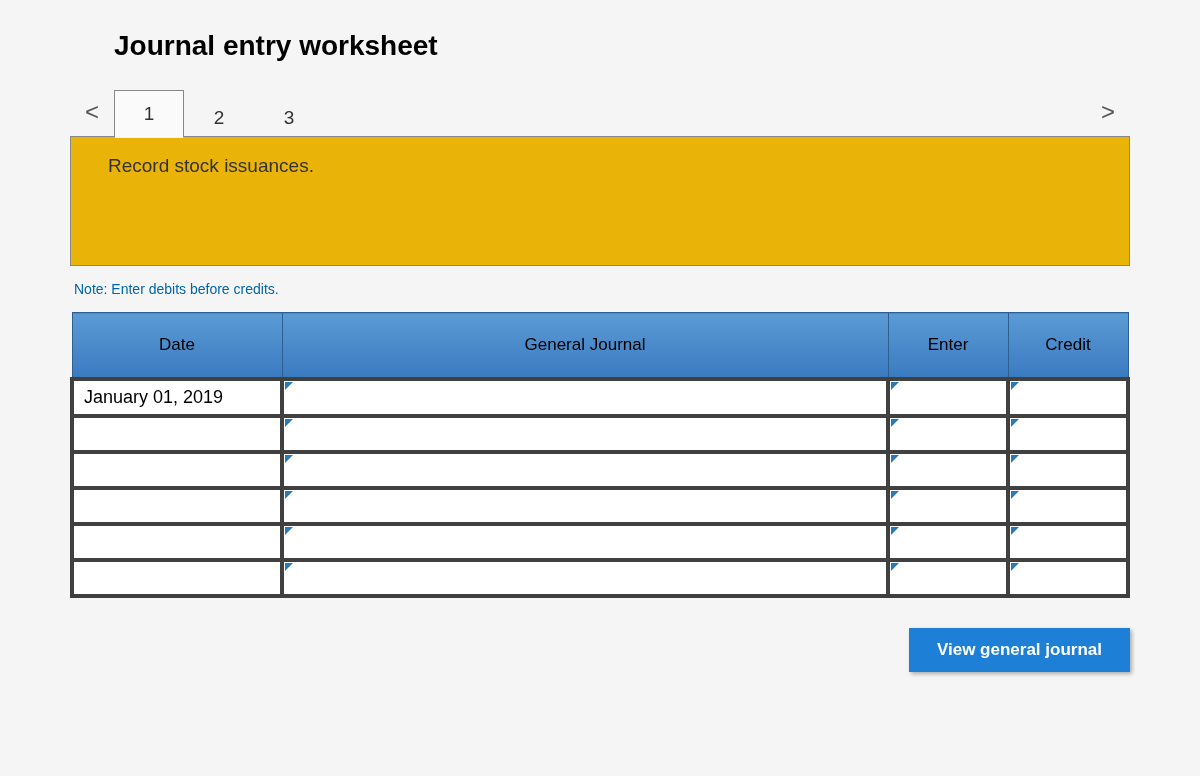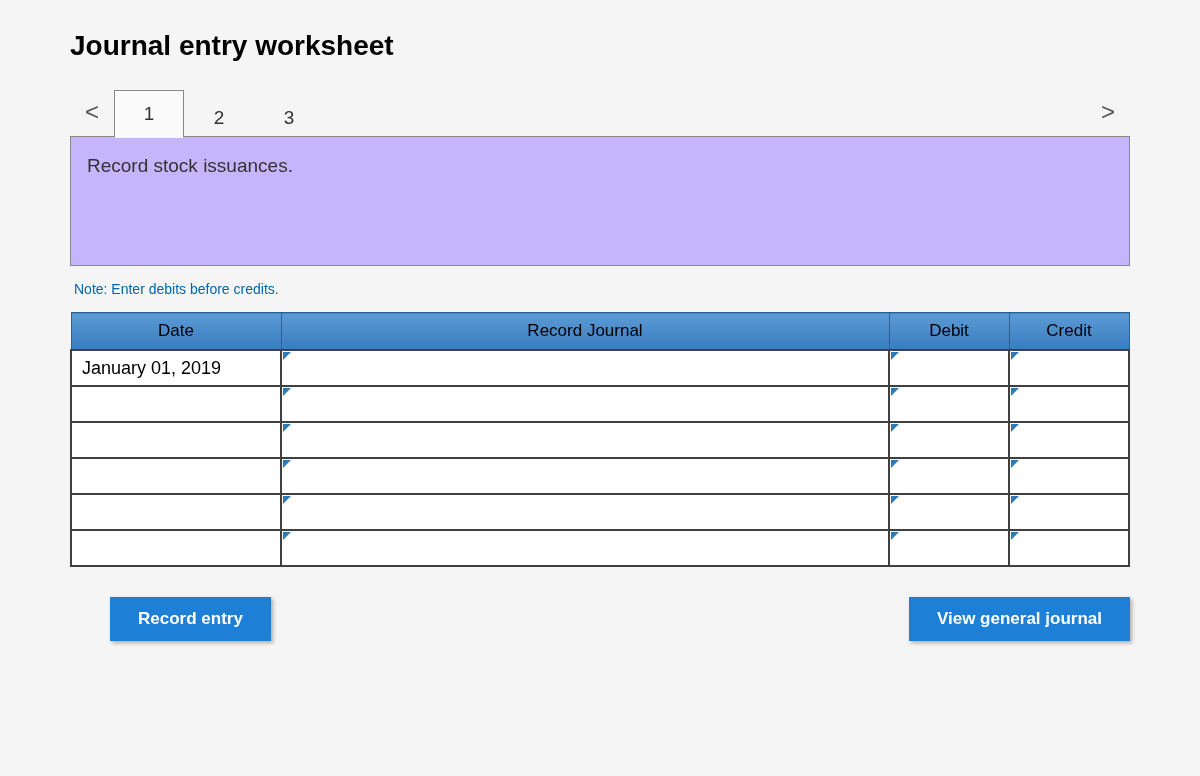--- a/index.html
+++ b/index.html
@@ -11,20 +11,21 @@
       font-family: Arial, Helvetica, sans-serif;
       background: #f5f5f5;
       padding: 30px 70px;
       width: 1200px;
     }
     .page-title {
       font-size: 28px;
       font-weight: bold;
       color: #000;
       margin-bottom: 25px;
+      margin-left: 44px;
     }
     .tab-row {
       display: flex;
       align-items: center;
       position: relative;
       height: 50px;
     }
     .nav-arrow {
       font-size: 24px;
       color: #555;
@@ -56,47 +57,47 @@
     .tab.active {
       border: 1px solid #888;
       border-bottom: 1px solid #f5f5f5;
       background: #fafafa;
       height: 48px;
       z-index: 2;
       margin-bottom: -1px;
     }
     .description-box {
       border: 1px solid #888;
-      padding: 18px 16px;
+      padding: 18px 37px;
       min-height: 130px;
       margin-top: -1px;
-      background: #c4b5fd;
+      background: #eab308;
       font-size: 19px;
       color: #333;
     }
     .note-text {
       color: #0066aa;
       font-size: 14px;
       margin: 15px 0 15px 4px;
     }
     .journal-table {
       width: 100%;
       border-collapse: collapse;
       margin-bottom: 30px;
     }
     .journal-table th {
       background: linear-gradient(#5b9bd5, #3a7bc0);
       color: #000;
       font-weight: normal;
-      padding: 8px;
+      padding: 22px;
       border: 1px solid #2e5f8f;
       font-size: 17px;
     }
     .journal-table td {
-      border: 2px solid #404040;
+      border: 4px solid #404040;
       padding: 6px 10px;
       height: 36px;
       font-size: 18px;
       color: #000;
       background: #fff;
       position: relative;
     }
     .col-date { width: 210px; }
     .col-journal { width: auto; }
     .col-debit { width: 120px; }
@@ -152,22 +153,22 @@
 </div>
 
 <div class="description-box">Record stock issuances.</div>
 
 <div class="note-text">Note: Enter debits before credits.</div>
 
 <table class="journal-table">
   <thead>
     <tr>
       <th class="col-date">Date</th>
-      <th class="col-journal">Record Journal</th>
-      <th class="col-debit">Debit</th>
+      <th class="col-journal">General Journal</th>
+      <th class="col-debit">Enter</th>
       <th class="col-credit">Credit</th>
     </tr>
   </thead>
   <tbody>
     <tr>
       <td>January 01, 2019</td>
       <td class="dropdown-marker"></td>
       <td class="dropdown-marker"></td>
       <td class="dropdown-marker"></td>
     </tr>
@@ -198,15 +199,14 @@
     <tr>
       <td></td>
       <td class="dropdown-marker"></td>
       <td class="dropdown-marker"></td>
       <td class="dropdown-marker"></td>
     </tr>
   </tbody>
 </table>
 
 <div class="button-row">
-  <button class="btn btn-record">Record entry</button>
   <button class="btn btn-view">View general journal</button>
 </div>
 
 </body></html>

